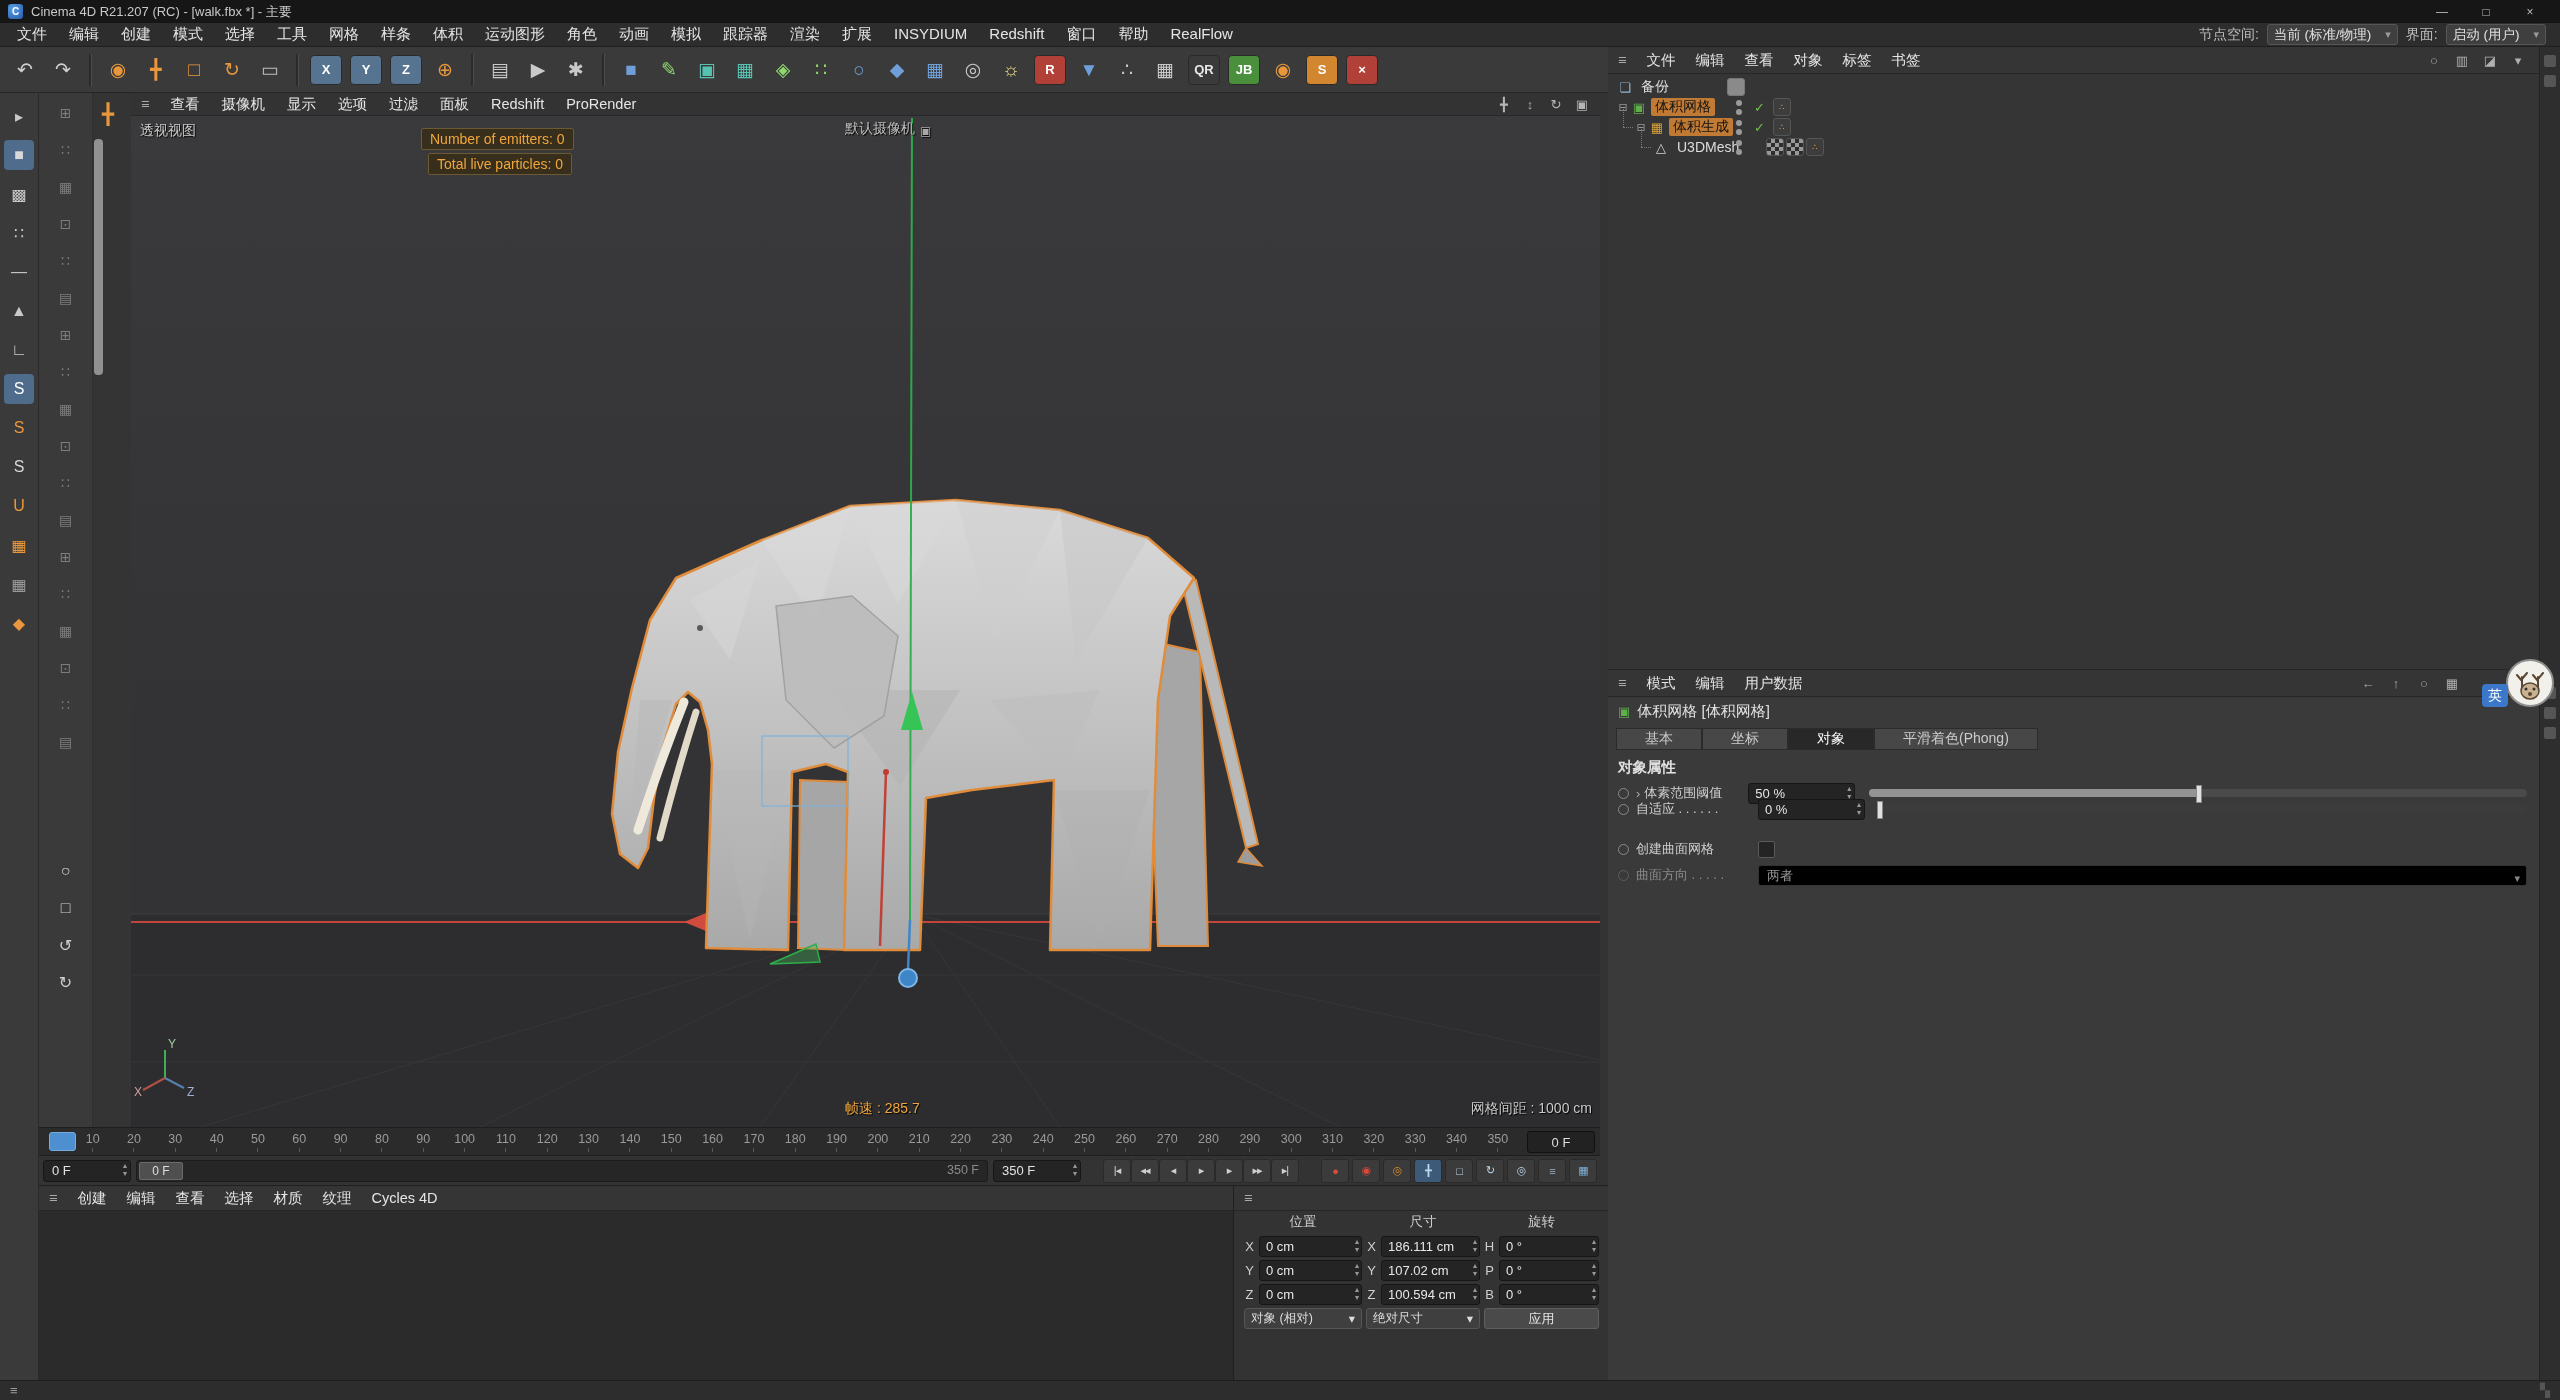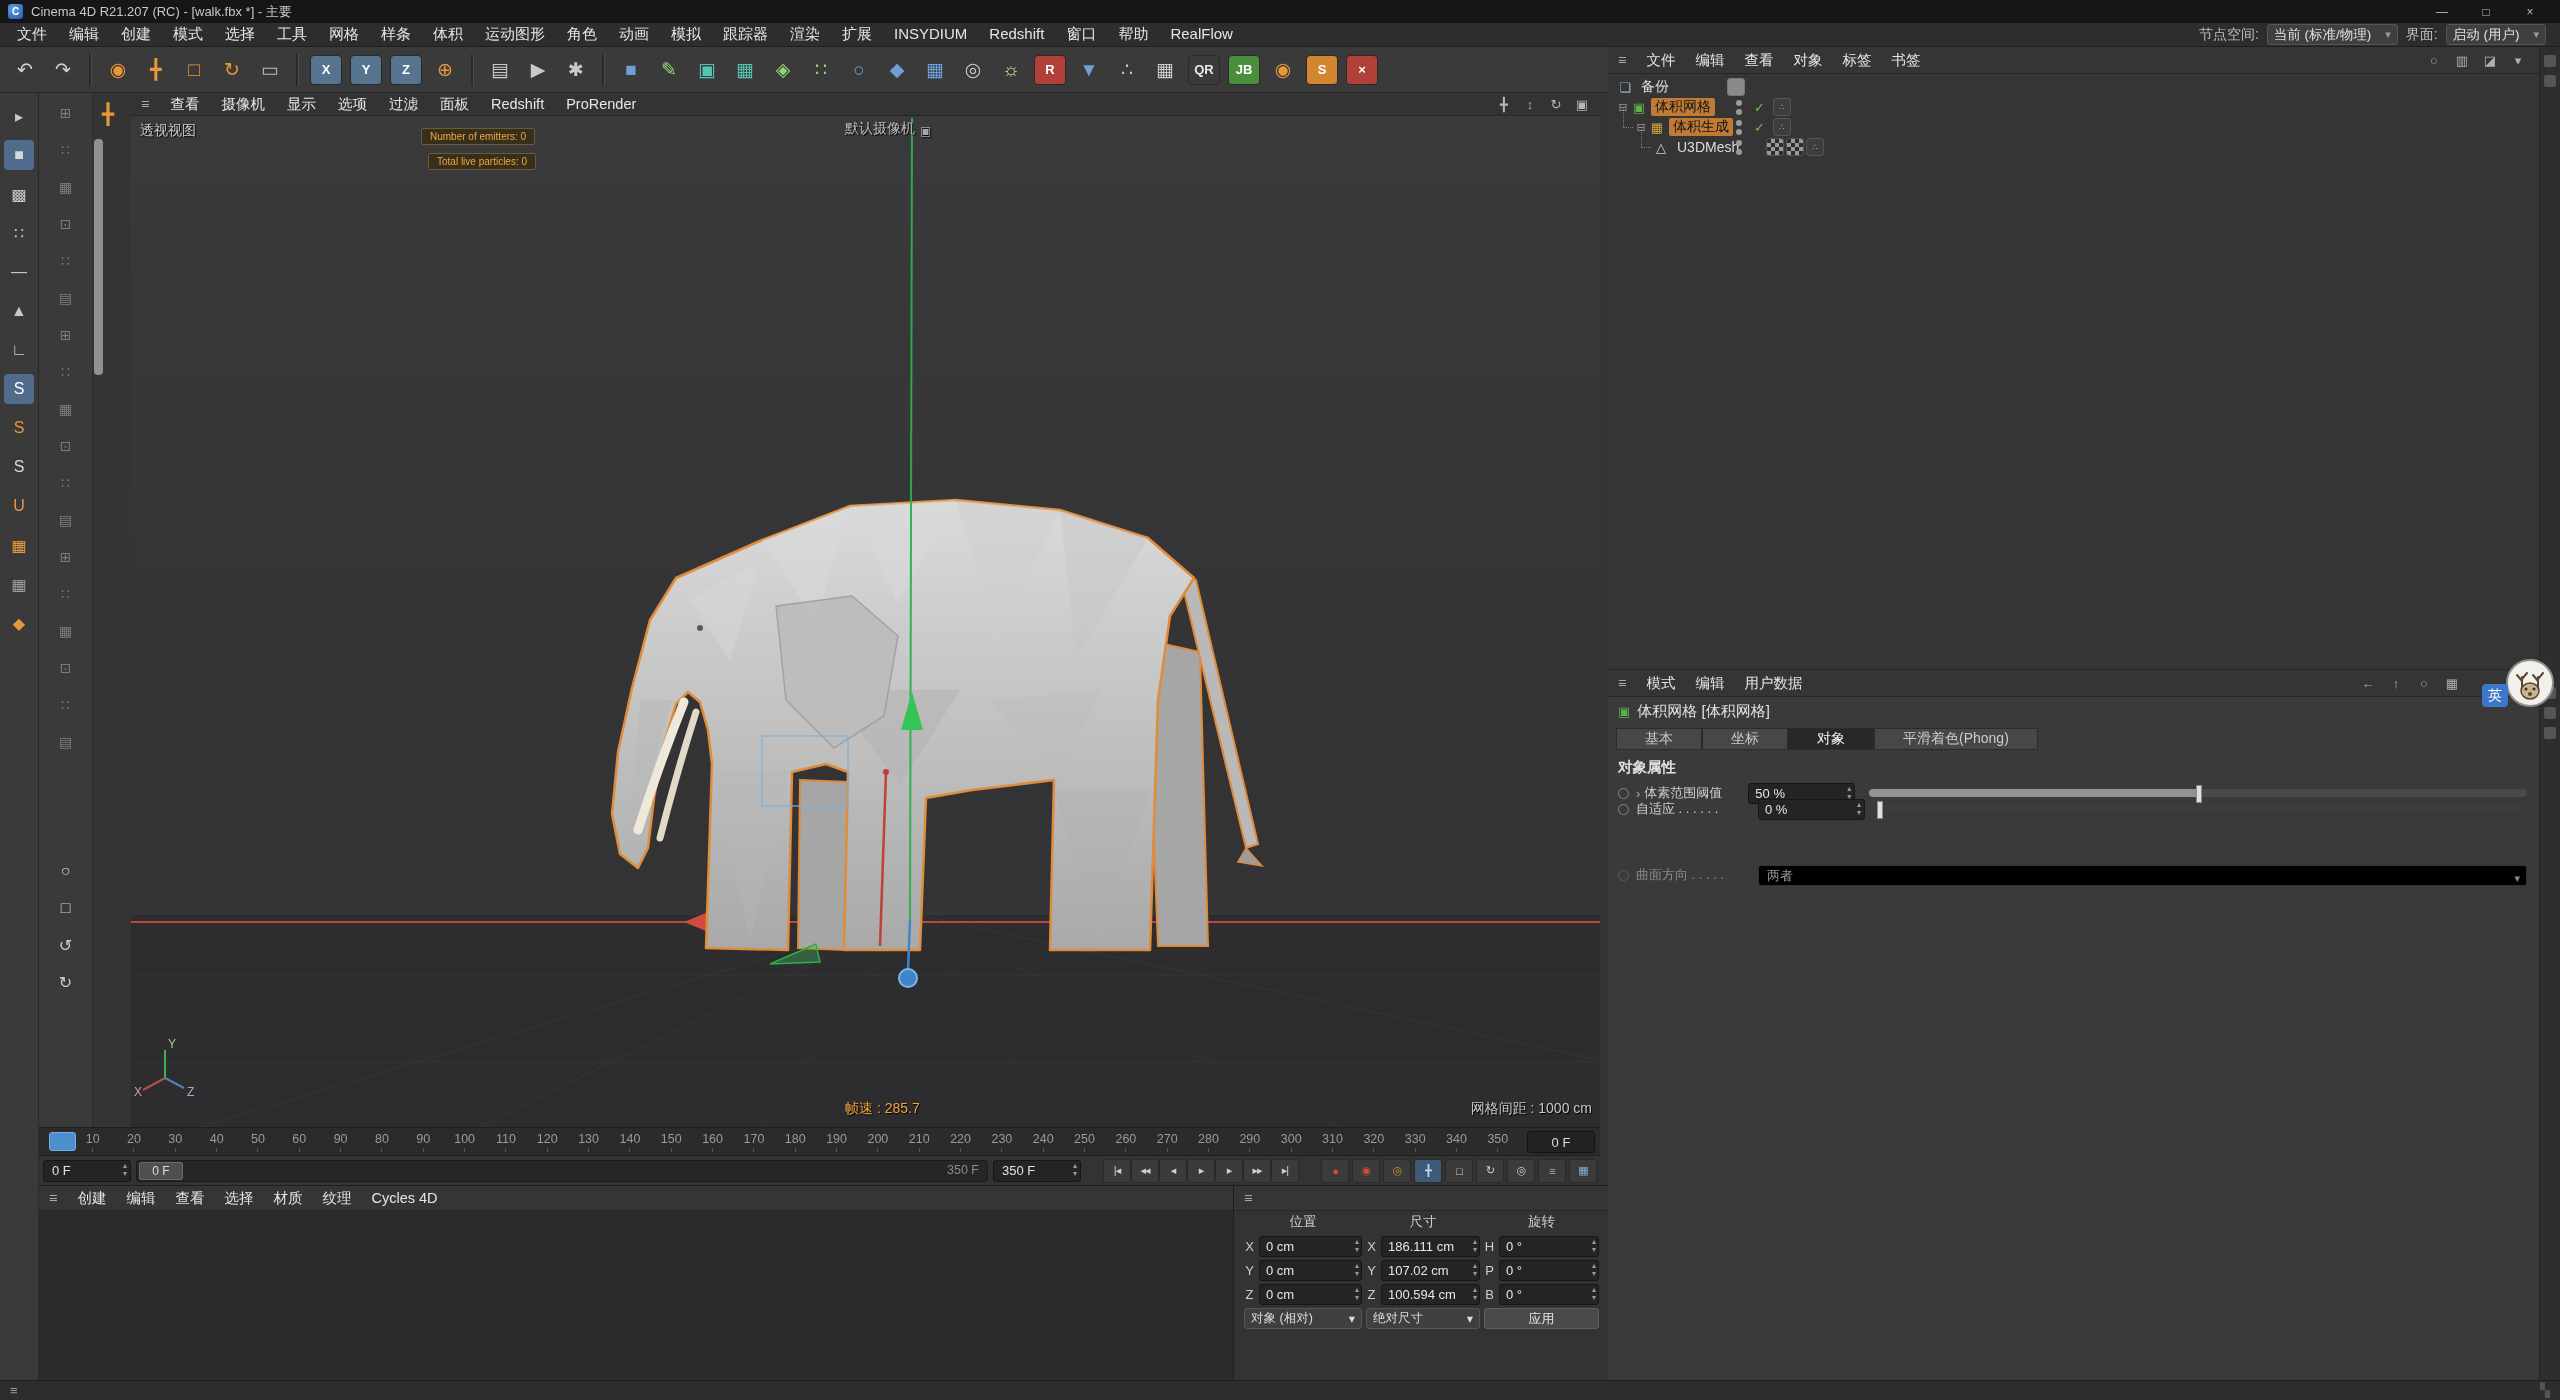--- a/index.html
+++ b/index.html
@@ -46,21 +46,21 @@
           display:flex;align-items:center;font-size:14.5px;color:#cfcfcf;box-sizing:border-box}
   #vpmenu .burger{padding:0 10px;color:#aaa}
   #vpmenu .right{margin-left:auto;display:flex;gap:6px;margin-right:8px}
   #vpmenu .navic{width:20px;height:18px;display:flex;align-items:center;justify-content:center;color:#b5b5b5;font-size:13px}
   #canvas{position:absolute;left:131px;top:116px;width:1469px;height:1011px;background:linear-gradient(#3a3a3c,#333336 60%);overflow:hidden}
   #canvas svg{position:absolute;left:0;top:0}
   .vp-label{position:absolute;left:9px;top:6px;font-size:14px;color:#c8c8c8;text-shadow:1px 1px 1px #000}
   .cam-label{position:absolute;left:714px;top:4px;font-size:14px;color:#bdbdbd;text-shadow:1px 1px 1px #000;display:flex;align-items:flex-end;gap:5px}
   .cam-label .ic{font-size:12px;color:#a8a8a8}
   .ovl{position:absolute;background:rgba(56,46,26,.92);border:1px solid #6b5a33;color:#f0a63c;
-       font-size:10px;padding:2px 8px;border-radius:2px;white-space:nowrap}
+       font-size:14px;padding:2px 8px;border-radius:2px;white-space:nowrap}
   .fps{position:absolute;left:714px;top:984px;font-size:14px;color:#f0a63c;text-shadow:1px 1px 1px #000}
   .gridlbl{position:absolute;right:8px;top:984px;font-size:14px;color:#c8c8c8;text-shadow:1px 1px 1px #000}
   
   #timeline{position:absolute;left:39px;top:1127px;width:1561px;height:29px;background:#2b2b2b;
             border-top:1px solid #1e1e1e;border-bottom:1px solid #1e1e1e;box-sizing:border-box}
   #playhead{position:absolute;left:10px;top:4px;width:25px;height:17px;background:#4e8fcf;border:1px solid #74aede;border-radius:3px}
   #ticks{position:absolute;left:33px;top:4px;display:flex}
   .tick{width:41.34px;text-align:center;font-size:12.5px;color:#9a9a9a;flex:none}
   .tick:after{content:"";display:block;width:1px;height:4px;background:#565656;margin:2px auto 0}
   #tl-cur{position:absolute;left:1488px;top:3px;width:66px;height:20px;background:#222;border:1px solid #111;border-radius:3px;
@@ -693,20 +693,25 @@
             <span>▴</span>
             <span>▾</span>
           </span>
       </span>
       <span class="slider" style="background:#3c3c3c">
           <span class="sl-fill" style="width: 0%;"></span>
           <span class="sl-handle" style="left: calc(0% - 2px);"></span>
         </span>
     </div>
 
+    <div class="prow" style="top:168px">
+      <span class="kdot"></span>
+      <span class="plabel" style="width:122px">创建曲面网格</span>
+      <span class="checkbox"></span>
+    </div>
 
     <div class="prow" style="top:194px">
       <span class="kdot dim"></span>
       <span class="plabel dim" style="width:122px">曲面方向 . . . . .</span>
       <span class="pdrop">
         <span>两者</span>
         <span class="caret">▾</span>
       </span>
     </div>
   </div>

